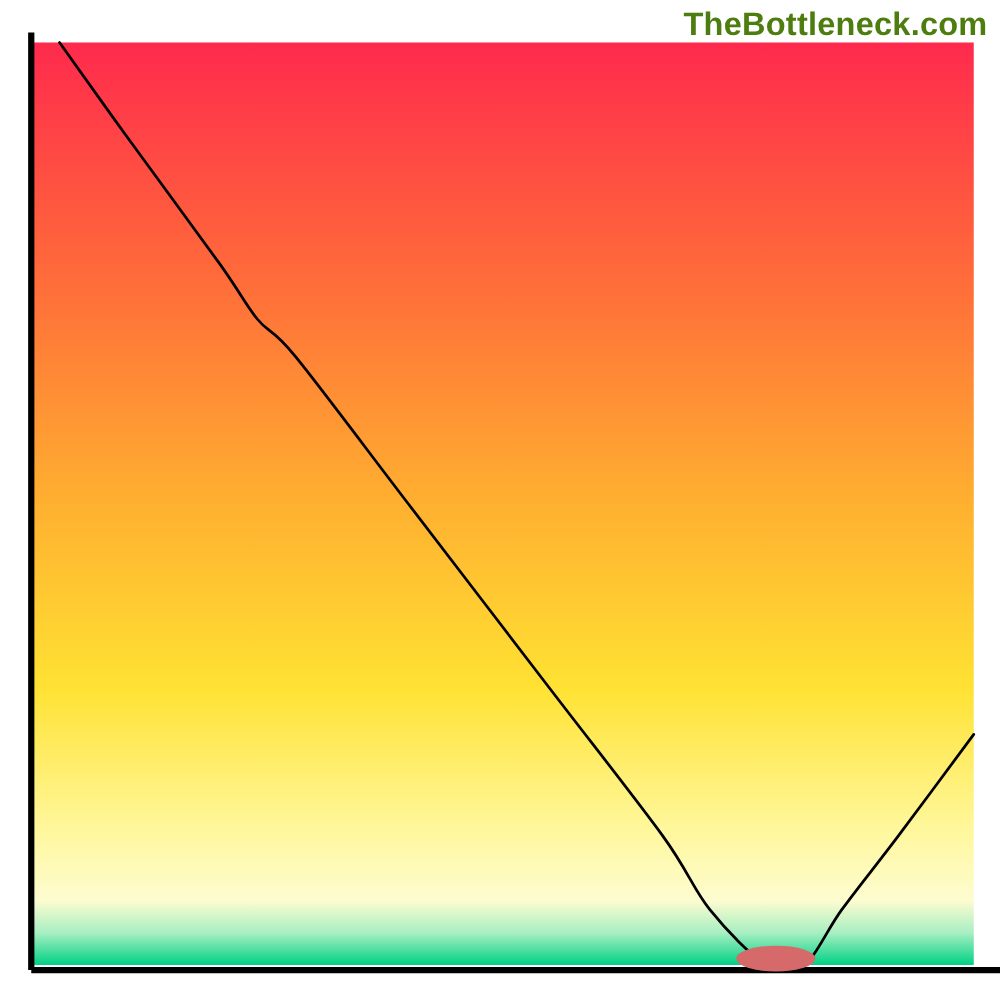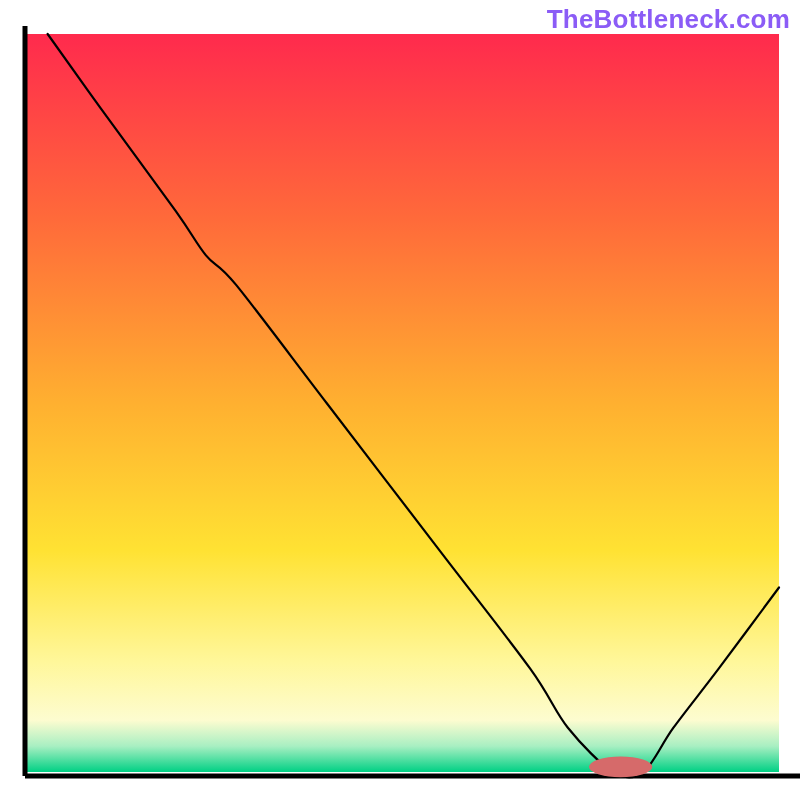--- a/index.html
+++ b/index.html
@@ -5,21 +5,21 @@
   * { margin: 0; padding: 0; box-sizing: border-box; }
   html, body { width: 800px; height: 800px; overflow: hidden; background: #fff; }
   .wrap { position: relative; width: 800px; height: 800px; }
   .watermark {
     position: absolute;
     top: 4px;
     right: 10px;
     font-family: Arial, Helvetica, sans-serif;
     font-size: 26px;
     font-weight: 600;
-    color: #8b5cf6;
+    color: #4d7c0f;
     letter-spacing: 0.2px;
   }
   svg { display: block; }
 </style>
 </head>
 <body>
 
 <div class="wrap">
   <div class="watermark">TheBottleneck.com</div>
 

